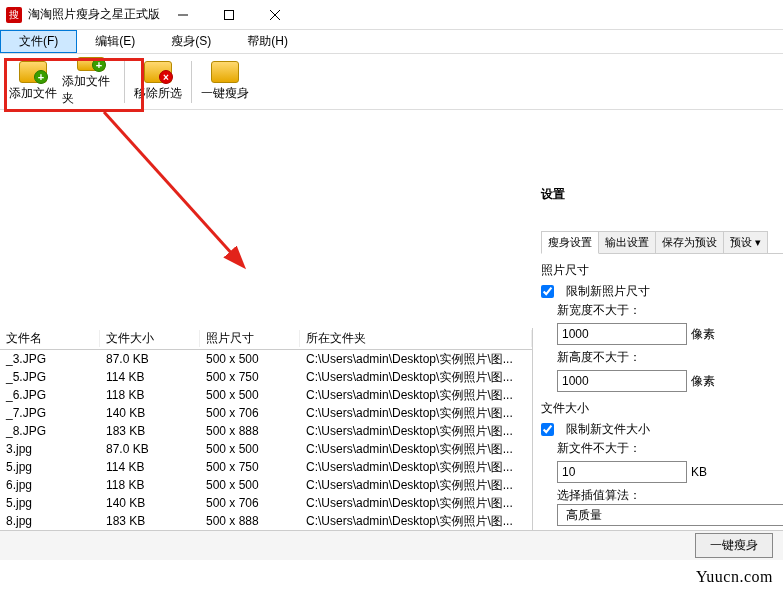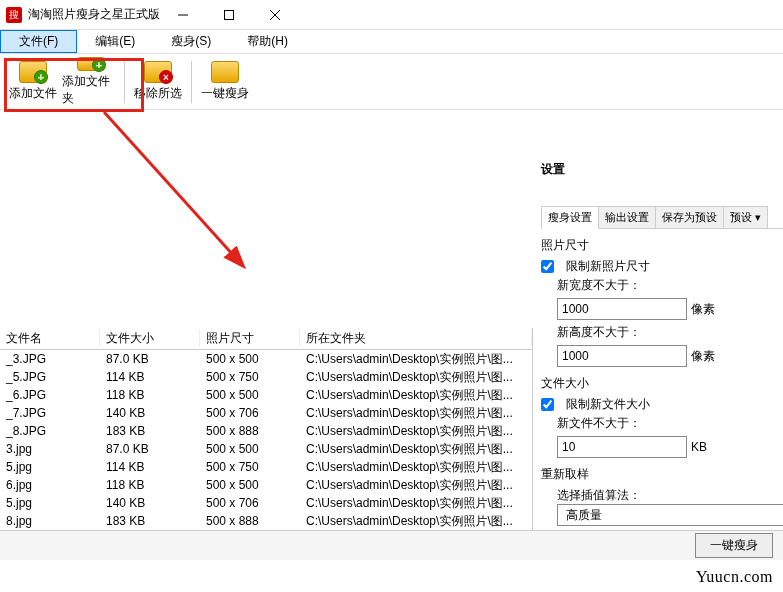--- a/index.html
+++ b/index.html
@@ -230,21 +230,20 @@
       <span>限制新文件大小</span>
     </label>
     <div class="indent">
       <div>新文件不大于：</div>
       <div class="field-row" style="margin-left:0">
         <input class="input-box" value="10" style="">
         <span>KB</span>
       </div>
     </div>
 
-    <div class="group-title">重新取样</div>
     <div class="indent">
       <div>选择插值算法：</div>
       <select class="select-box">
         <option>高质量</option>
       </select>
     </div>
   </div>
 </div>
 
 <div class="bottom-bar">

